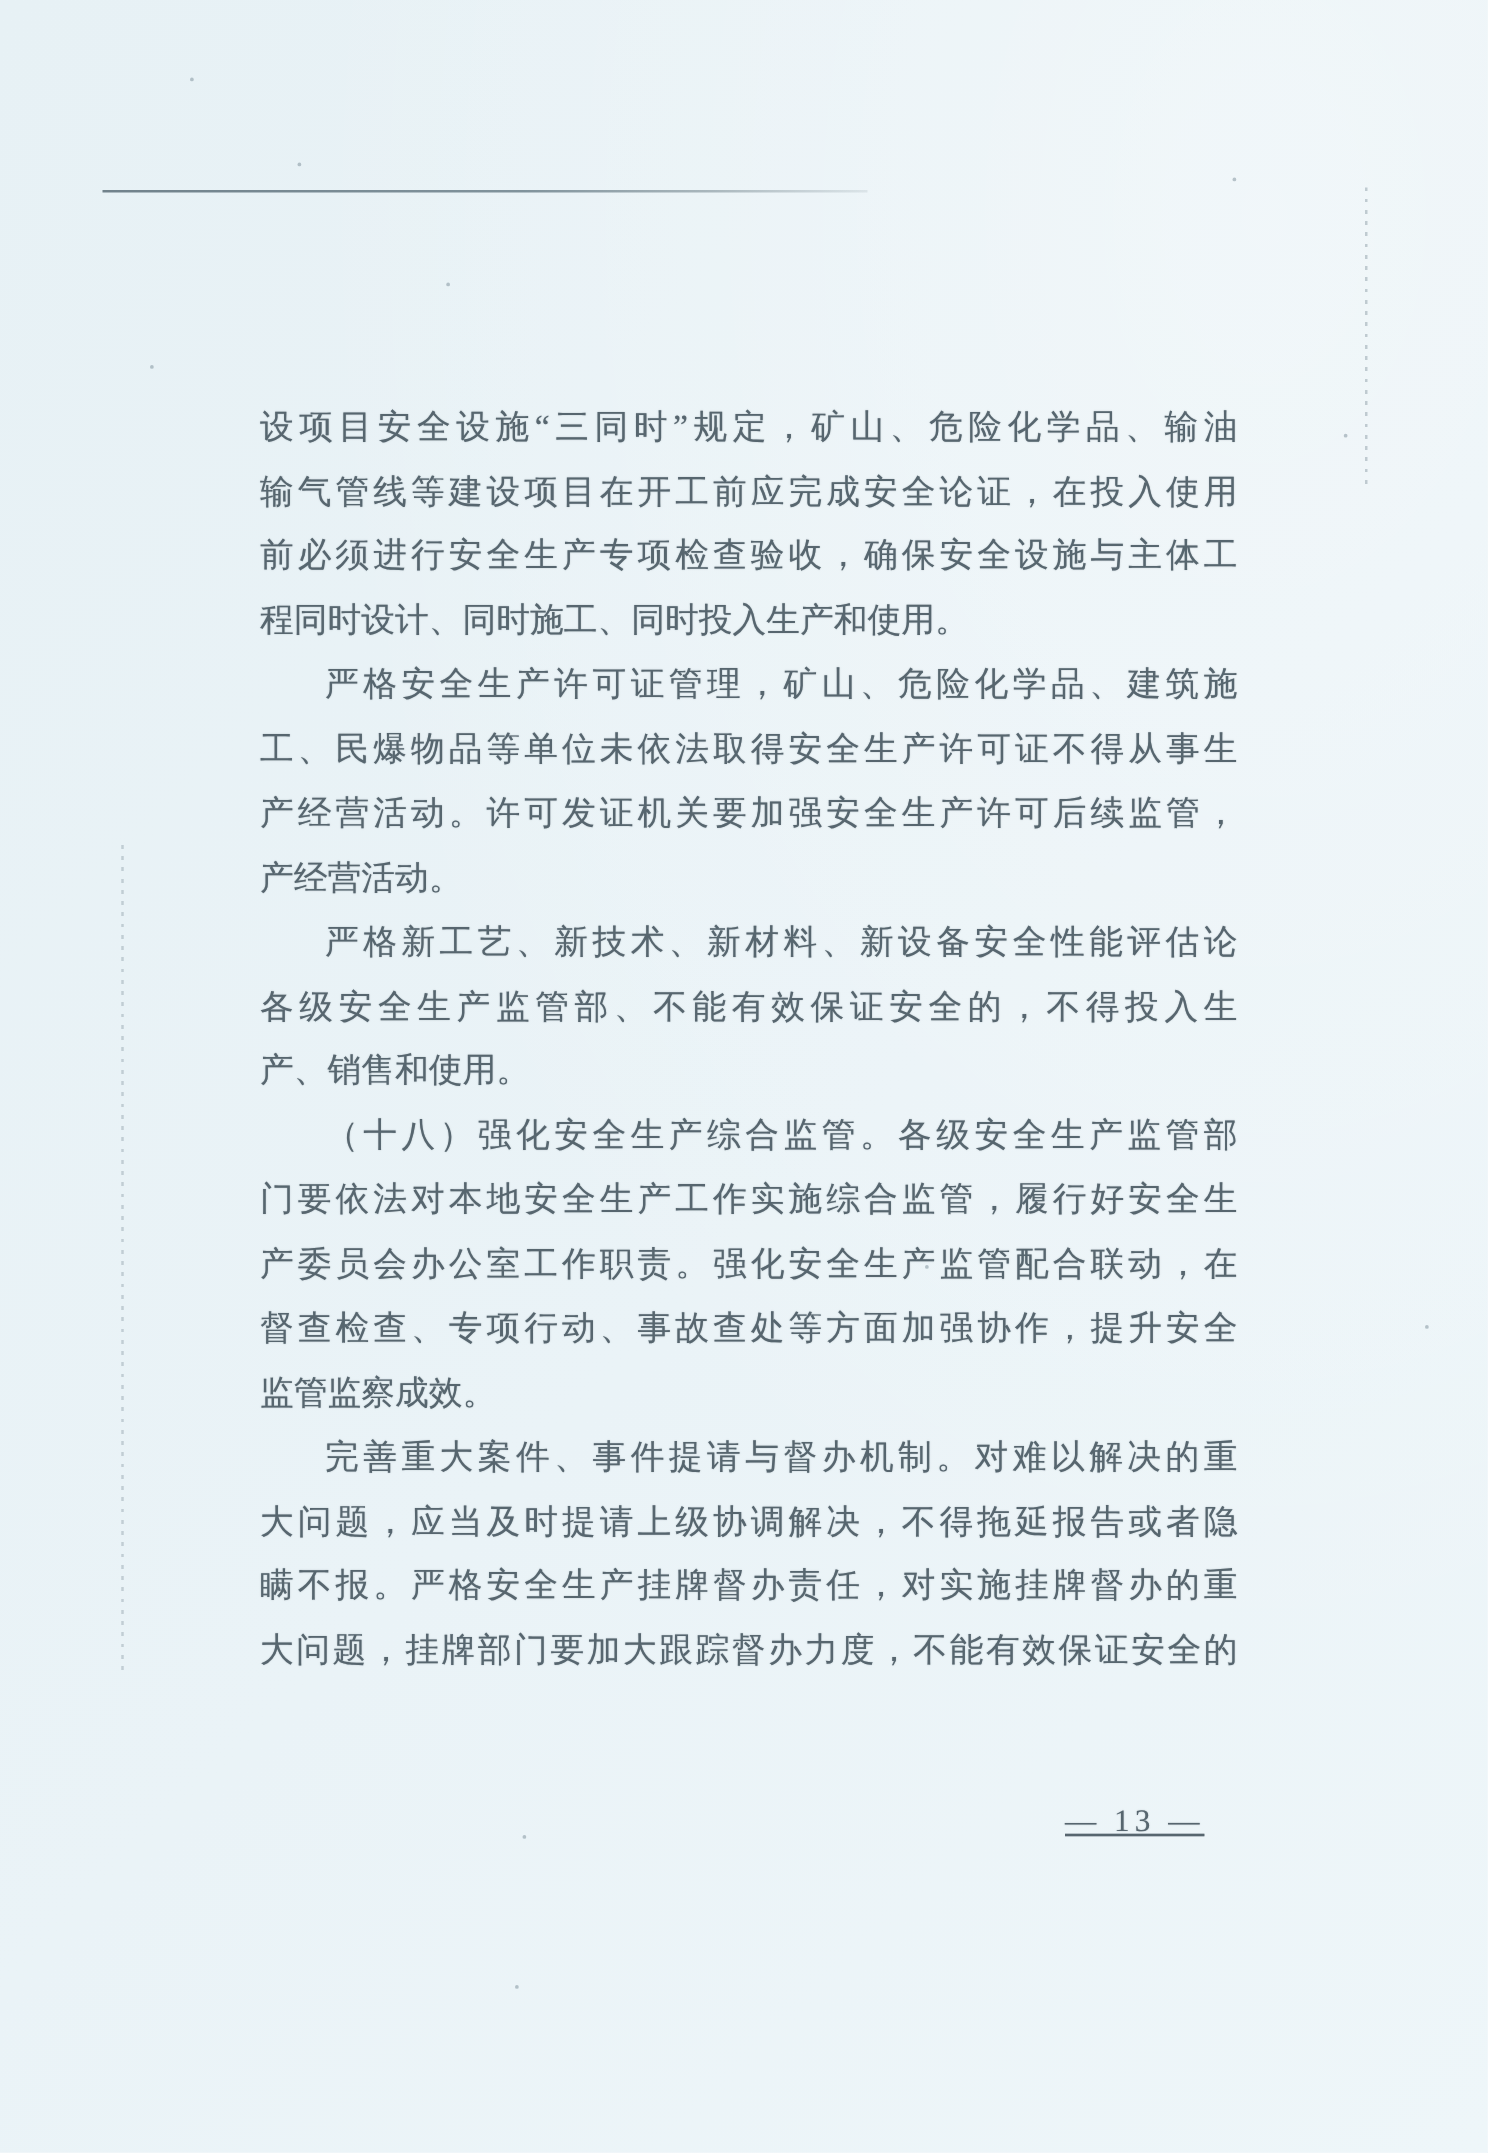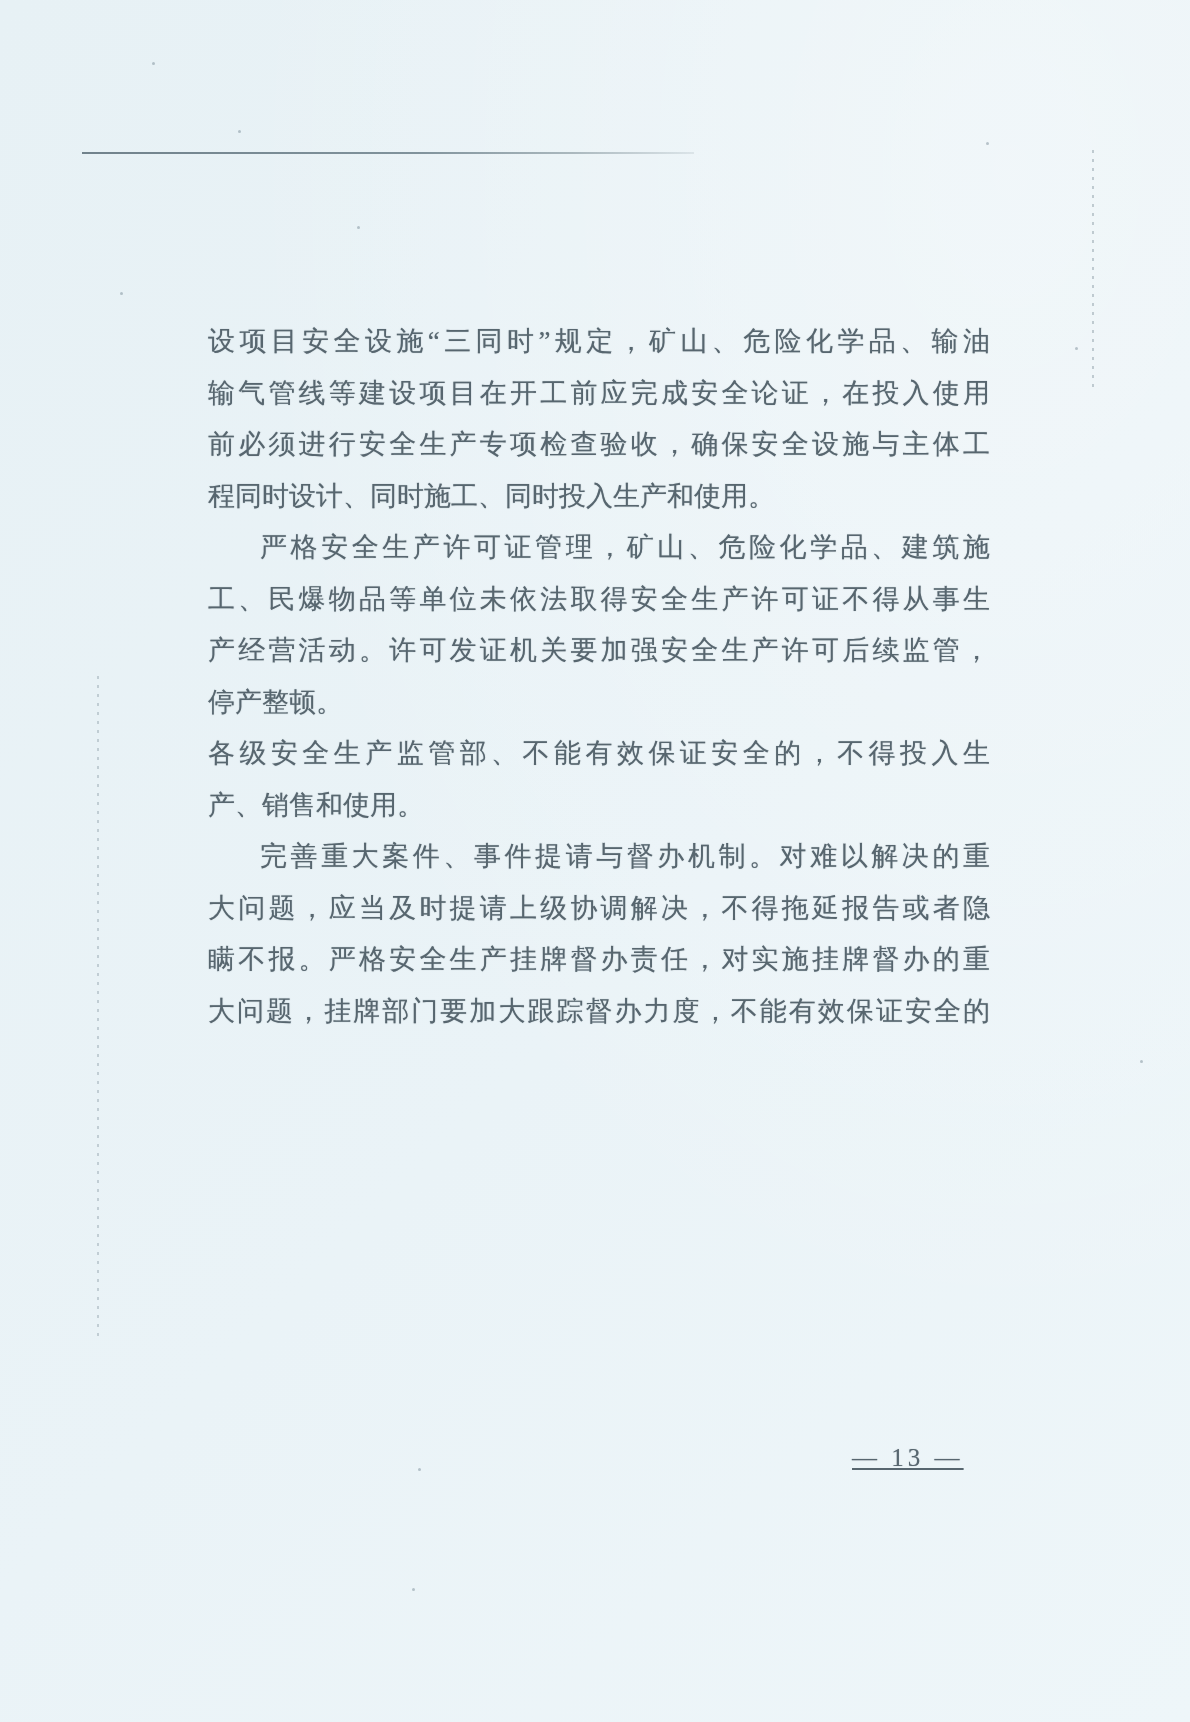--- a/index.html
+++ b/index.html
@@ -106,25 +106,33 @@
       <div>
         <div class="line">设项目安全设施“三同时”规定，矿山、危险化学品、输油</div>
         <div class="line">输气管线等建设项目在开工前应完成安全论证，在投入使用</div>
         <div class="line">前必须进行安全生产专项检查验收，确保安全设施与主体工</div>
         <div class="line short">程同时设计、同时施工、同时投入生产和使用。</div>
       </div>
       <div>
         <div class="line indent">严格安全生产许可证管理，矿山、危险化学品、建筑施</div>
         <div class="line">工、民爆物品等单位未依法取得安全生产许可证不得从事生</div>
         <div class="line">产经营活动。许可发证机关要加强安全生产许可后续监管，</div>
-        <div class="line short">停产整顿。</div>
+        <div class="line short">产经营活动。</div>
       </div>
       <div>
+        <div class="line indent">严格新工艺、新技术、新材料、新设备安全性能评估论</div>
         <div class="line">各级安全生产监管部、不能有效保证安全的，不得投入生</div>
         <div class="line short">产、销售和使用。</div>
+      </div>
+      <div>
+        <div class="line indent">（十八）强化安全生产综合监管。各级安全生产监管部</div>
+        <div class="line">门要依法对本地安全生产工作实施综合监管，履行好安全生</div>
+        <div class="line">产委员会办公室工作职责。强化安全生产监管配合联动，在</div>
+        <div class="line">督查检查、专项行动、事故查处等方面加强协作，提升安全</div>
+        <div class="line short">监管监察成效。</div>
       </div>
       <div>
         <div class="line indent">完善重大案件、事件提请与督办机制。对难以解决的重</div>
         <div class="line">大问题，应当及时提请上级协调解决，不得拖延报告或者隐</div>
         <div class="line">瞒不报。严格安全生产挂牌督办责任，对实施挂牌督办的重</div>
         <div class="line">大问题，挂牌部门要加大跟踪督办力度，不能有效保证安全的</div>
       </div>
     </div>
 
   <div class="page-number">—  13  —</div>

